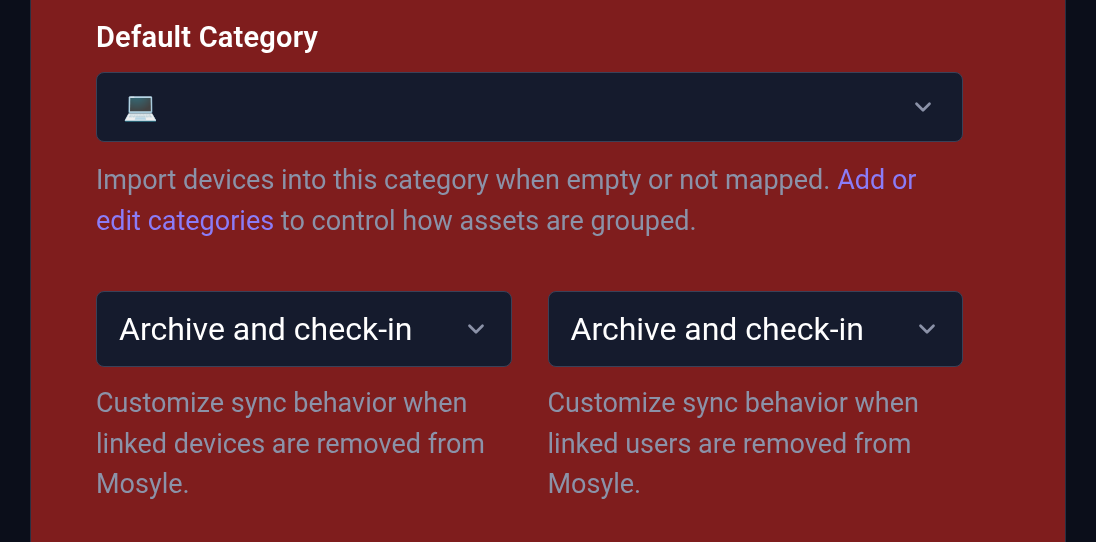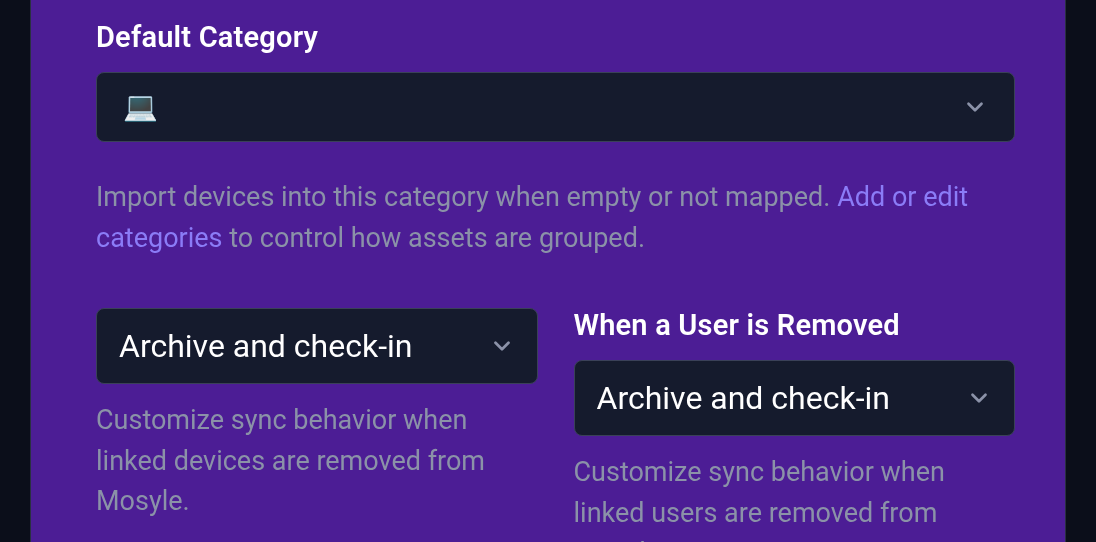--- a/index.html
+++ b/index.html
@@ -9,25 +9,25 @@
     }
     body {
       background: #0b0e1a;
       font-family: -apple-system, BlinkMacSystemFont, "Segoe UI", Roboto, Helvetica, Arial, sans-serif;
       width: 1096px;
       height: 542px;
       overflow: hidden;
       padding: 0 30px;
     }
     .panel {
-      background: #4c1d95;
+      background: #7f1d1d;
       border: 1px solid #2a3042;
       border-top: none;
       border-bottom: none;
-      padding: 20px 50px 40px 65px;
+      padding: 20px 102px 40px 65px;
       height: 100%;
     }
     .field-label {
       color: #ffffff;
       font-size: 29px;
       font-weight: 600;
       margin-bottom: 18px;
       letter-spacing: 0.2px;
     }
     .select-box {
@@ -65,21 +65,21 @@
       flex-shrink: 0;
     }
     .chevron svg {
       width: 100%;
       height: 100%;
     }
     .helper-text {
       color: #8b92a8;
       font-size: 27px;
       line-height: 1.5;
-      margin-top: 35px;
+      margin-top: 18px;
     }
     .helper-text a {
       color: #8b7cf7;
       text-decoration: none;
     }
     .two-col {
       display: flex;
       gap: 36px;
       margin-top: 50px;
     }
@@ -122,21 +122,20 @@
         <div class="chevron">
           <svg viewBox="0 0 24 24" fill="none" stroke="#8b92a8" stroke-width="2.5" stroke-linecap="round" stroke-linejoin="round">
             <polyline points="6 9 12 15 18 9"></polyline>
           </svg>
         </div>
       </div>
       <div class="helper-text">Customize sync behavior when linked devices are removed from Mosyle.</div>
     </div>
 
     <div class="col">
-      <div class="field-label">When a User is Removed</div>
       <div class="select-box">
         <div class="select-value">Archive and check-in</div>
         <div class="chevron">
           <svg viewBox="0 0 24 24" fill="none" stroke="#8b92a8" stroke-width="2.5" stroke-linecap="round" stroke-linejoin="round">
             <polyline points="6 9 12 15 18 9"></polyline>
           </svg>
         </div>
       </div>
       <div class="helper-text">Customize sync behavior when linked users are removed from Mosyle.</div>
     </div>

